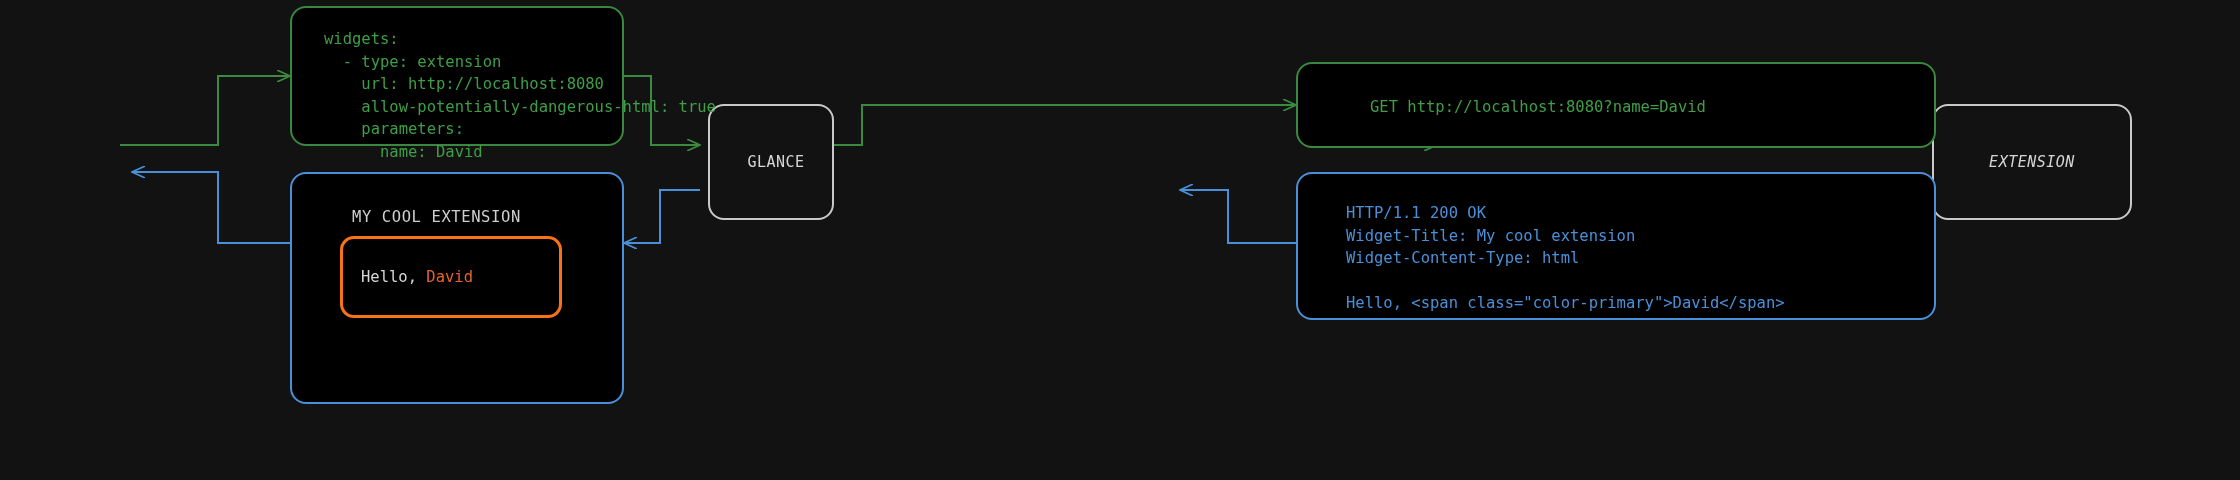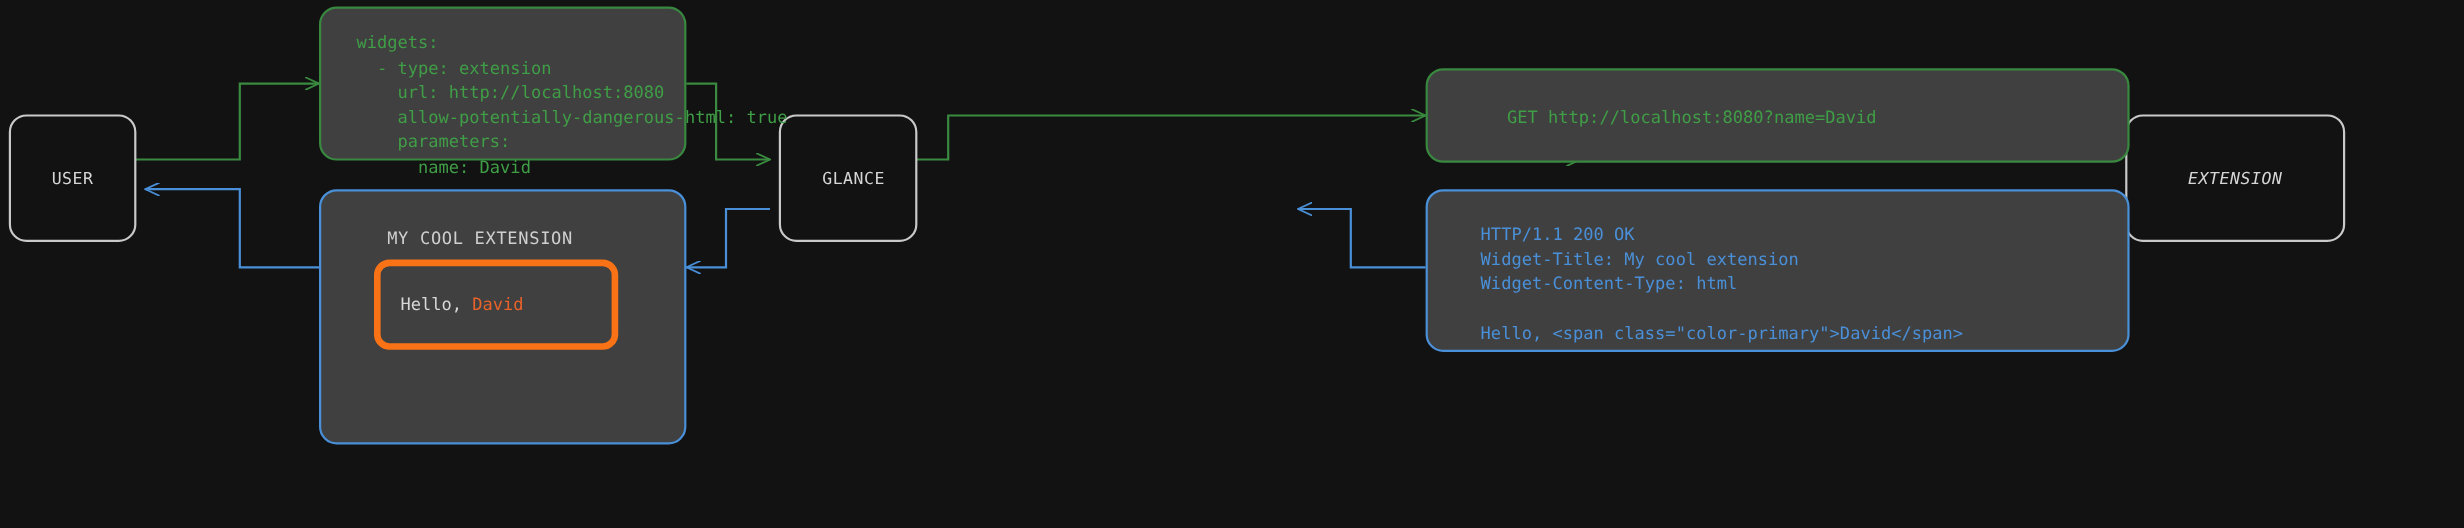--- a/index.html
+++ b/index.html
@@ -21,21 +21,21 @@
     color:#d6d6d6;
     font-family:"DejaVu Sans Mono","Liberation Mono",monospace;
     font-size:15px;
     letter-spacing:.5px;
   }
 
   .msgbox{
     position:absolute;
     border:2px solid #3a7d3f;
     border-radius:16px;
-    background:#404040;
+    background:#000000;
     box-sizing:border-box;
   }
   .msgbox.green{border-color:#39883f;}
   .msgbox.blue{border-color:#4a90d9;}
 
   .code{
     font-family:"DejaVu Sans Mono","Liberation Mono",monospace;
     font-size:15.5px;
     line-height:22.5px;
     white-space:pre;
@@ -44,21 +44,21 @@
   .code.green{color:#3f9e46;}
   .code.blue{color:#4a90d9;}
 
   .widget-title{
     color:#cfcfcf;
     font-family:"DejaVu Sans Mono","Liberation Mono",monospace;
     font-size:15.5px;
     letter-spacing:.6px;
   }
   .widget-inner{
-    border:6px solid #f97316;
+    border:3px solid #f97316;
     border-radius:14px;
     box-sizing:border-box;
     display:flex;align-items:center;
   }
   .widget-inner .line{
     font-family:"DejaVu Sans Mono","Liberation Mono",monospace;
     font-size:15.5px;color:#d8d8d8;white-space:pre;
   }
   .accent{color:#e8622a;}
 </style>
@@ -103,23 +103,20 @@
 
     <g>
       <path d="M700,190 L660,190 L660,243 L624,243" fill="none" stroke="#4a90d9" stroke-width="2" marker-end="url(#ab)"></path>
     </g>
 
     <g>
       <path d="M290,243 L218,243 L218,172 L132,172" fill="none" stroke="#4a90d9" stroke-width="2" marker-end="url(#ab)"></path>
     </g>
   </svg>
 
-  <div class="node" style="left:8px;top:104px;width:112px;height:112px;">
-    <span>USER</span>
-  </div>
 
   <div class="node" style="left:708px;top:104px;width:112px;height:112px;padding-left:10px;">
     <span>GLANCE</span>
   </div>
 
   <div class="node" style="left:1932px;top:104px;width:196px;height:112px;font-style:italic;">
     <span>EXTENSION</span>
   </div>
 
   <div class="msgbox green" style="left:290px;top:6px;width:334px;height:140px;">

